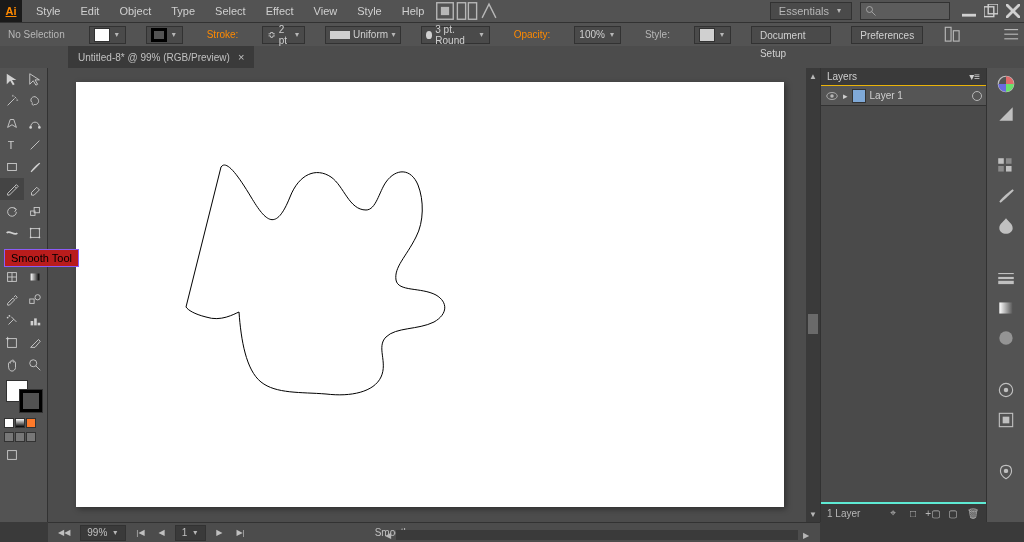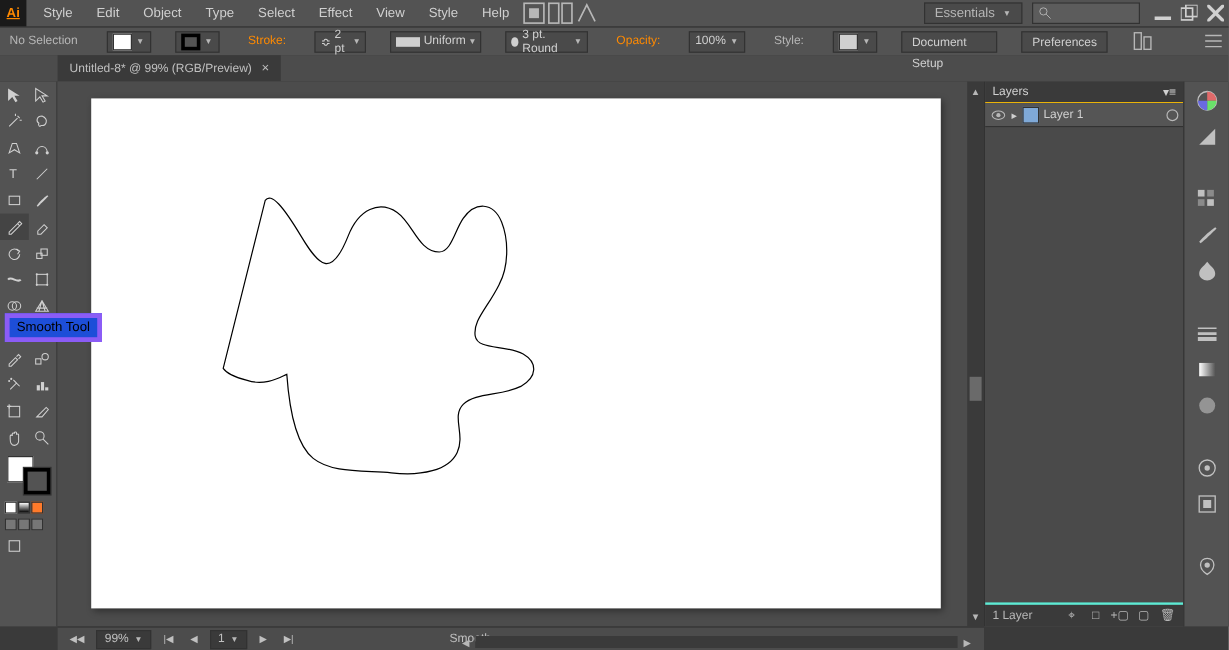--- a/index.html
+++ b/index.html
@@ -19,40 +19,40 @@
   .controlbar { height: 24px; background: #535353; border-top: 1px solid #323232; display: flex; align-items: center; padding: 0 4px; gap: 20px; }
   .ctl-label { color: #b7b7b7; font-size: 10px; padding: 0 4px; white-space: nowrap; }
   .ctl-label.orange { color: #ff8a00; }
   .ctl-box { height: 18px; background: #4a4a4a; border: 1px solid #323232; display: flex; align-items: center; padding: 0 4px; color: #d0d0d0; font-size: 10px; gap: 3px; }
   .swatch { width: 16px; height: 14px; border: 1px solid #323232; }
   .dd { width: 8px; text-align: center; font-size: 8px; color: #b7b7b7; }
   .stroke-bar { width: 32px; height: 8px; background: #d0d0d0; }
   .ctl-btn { height: 18px; line-height: 18px; padding: 0 8px; background: #4a4a4a; border: 1px solid #323232; color: #d0d0d0; font-size: 10px; cursor: pointer; }
 
   
-  .doctabbar   { height: 22px; background: #4c4c4c; display: flex; align-items: center; }
+  .doctabbar   { height: 22px; background: #4c4c4c; display: flex; align-items: center; padding-left: 20px; }
   .tool-col-pad { width: 48px; }
   .doc-tab { height: 22px; background: #3a3a3a; display: flex; align-items: center; padding: 0 10px; color: #c0c0c0; font-size: 10px; gap: 8px; }
   .tab-close { font-size: 11px; }
 
   
   .middle { display: flex; height: 454px; background: #3a3a3a; }
 
   
   .toolbox { width: 48px; background: #535353; border-right: 1px solid #323232; display: flex; flex-direction: column; }
   .tool-row { display: flex; }
   .tool-btn { width: 24px; height: 22px; display: flex; align-items: center; justify-content: center; color: #d0d0d0; }
   .tool-btn.active { background: #444444; }
   .tool-btn svg { width: 14px; height: 14px; }
   .fillstroke-box { position: relative; width: 36px; height: 32px; margin: 4px 6px; }
   .fs-fill   { position: absolute; left: 0; top: 0; width: 22px; height: 22px; background: #fff; border: 1px solid #323232; }
   .fs-stroke { position: absolute; right: 0; bottom: 0; width: 22px; height: 22px; background: #535353; border: 3px solid #000; box-shadow: 0 0 0 1px #323232; }
   .mini-row { display: flex; gap: 1px; padding: 2px 4px; }
   .mini-sw { width: 10px; height: 10px; border: 1px solid #323232; }
-  .tooltip { position: absolute; left: 4px; top: 193px; background: #1d4ed8; color: #000; border: 4px solid #8b5cf6; padding: 2px 6px; font-size: 11px; z-index: 200; }
+  .tooltip { position: absolute; left: 4px; top: 181px; background: #b91c1c; color: #000; border: 1px solid #8b5cf6; padding: 2px 6px; font-size: 11px; z-index: 200; }
 
   
   .canvas-area { flex: 1; background: #4c4c4c; position: relative; display:flex; flex-direction:column; }
   .canvas-viewport { flex:1; position: relative; background:#4c4c4c; }
   .artboard { position: absolute; left: 28px; top: 14px; width: 708px; height: 425px; background: #fff; box-shadow: 2px 2px 6px rgba(0,0,0,.4); }
   .shape-path { position:absolute; left:0; top:0; }
   .vscroll { position: absolute; right: 0; top: 0; width: 14px; bottom: 0; background: #3a3a3a; display:flex; flex-direction:column; align-items:center; }
   .vscroll .arrow { height:16px; font-size:8px; display:flex;align-items:center;justify-content:center;color:#b7b7b7; }
   .vscroll .thumb { width:10px; height:20px; background:#6a6a6a; margin-top:230px;}
 

